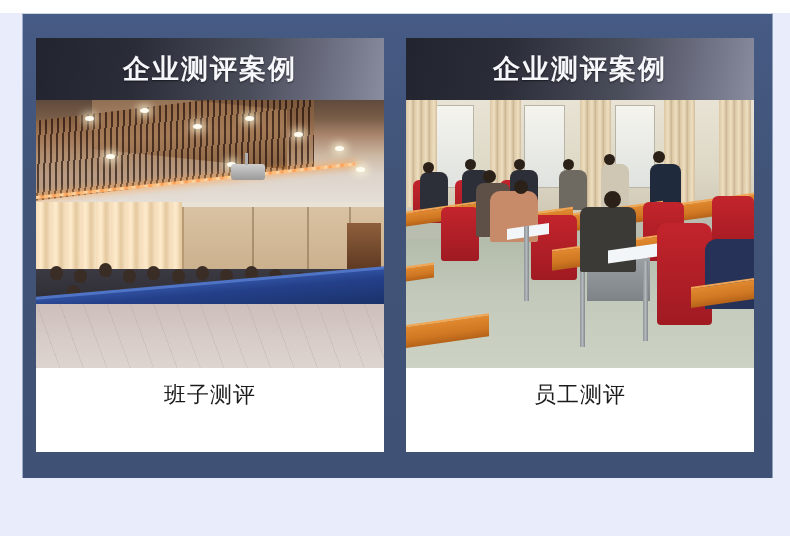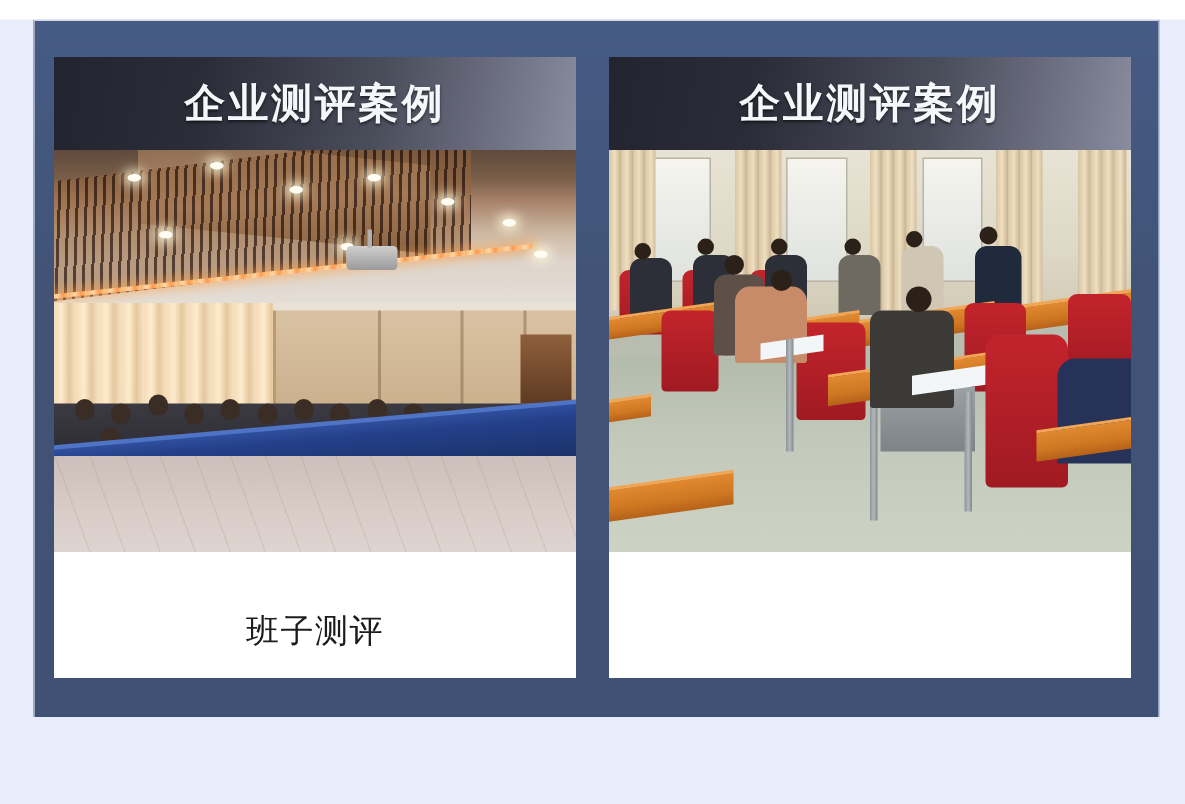--- a/index.html
+++ b/index.html
@@ -239,21 +239,21 @@
     transform: skewY(-8deg);
   }
 
   
   .card-caption {
     flex: 1 1 auto;
     background: #ffffff;
     display: flex;
     align-items: flex-start;
     justify-content: center;
-    padding-top: 38px;
+    padding-top: 12px;
     box-sizing: border-box;
   }
   .card-caption-text {
     font-size: 22px;
     color: #1c1c1c;
     letter-spacing: 1px;
     white-space: nowrap;
   }
 </style>
 </head>
@@ -392,16 +392,19 @@
         <div class="pc-paper" style="left:58%;top:55%;width:14%;height:5%;"></div>
 
         <div class="pc-chair" style="left:72%;top:46%;width:16%;height:38%;border-radius:10px 10px 4px 4px;"></div>
         <div class="pc-person" style="left:86%;top:52%;width:16%;height:26%;background:#263258;border-radius:12px 0 0 0;"></div>
 
         <div class="pc-desk" style="left:82%;top:68%;width:20%;height:7%;"></div>
         <div class="pc-desk" style="left:-4%;top:82%;width:28%;height:8%;"></div>
         <div class="pc-desk" style="left:-6%;top:62%;width:14%;height:5%;"></div>
       </div>
 
+      <div class="card-caption">
+        <span class="card-caption-text">员工测评</span>
+      </div>
     </div>
 
   </div>
 </div>
 
 </body></html>

